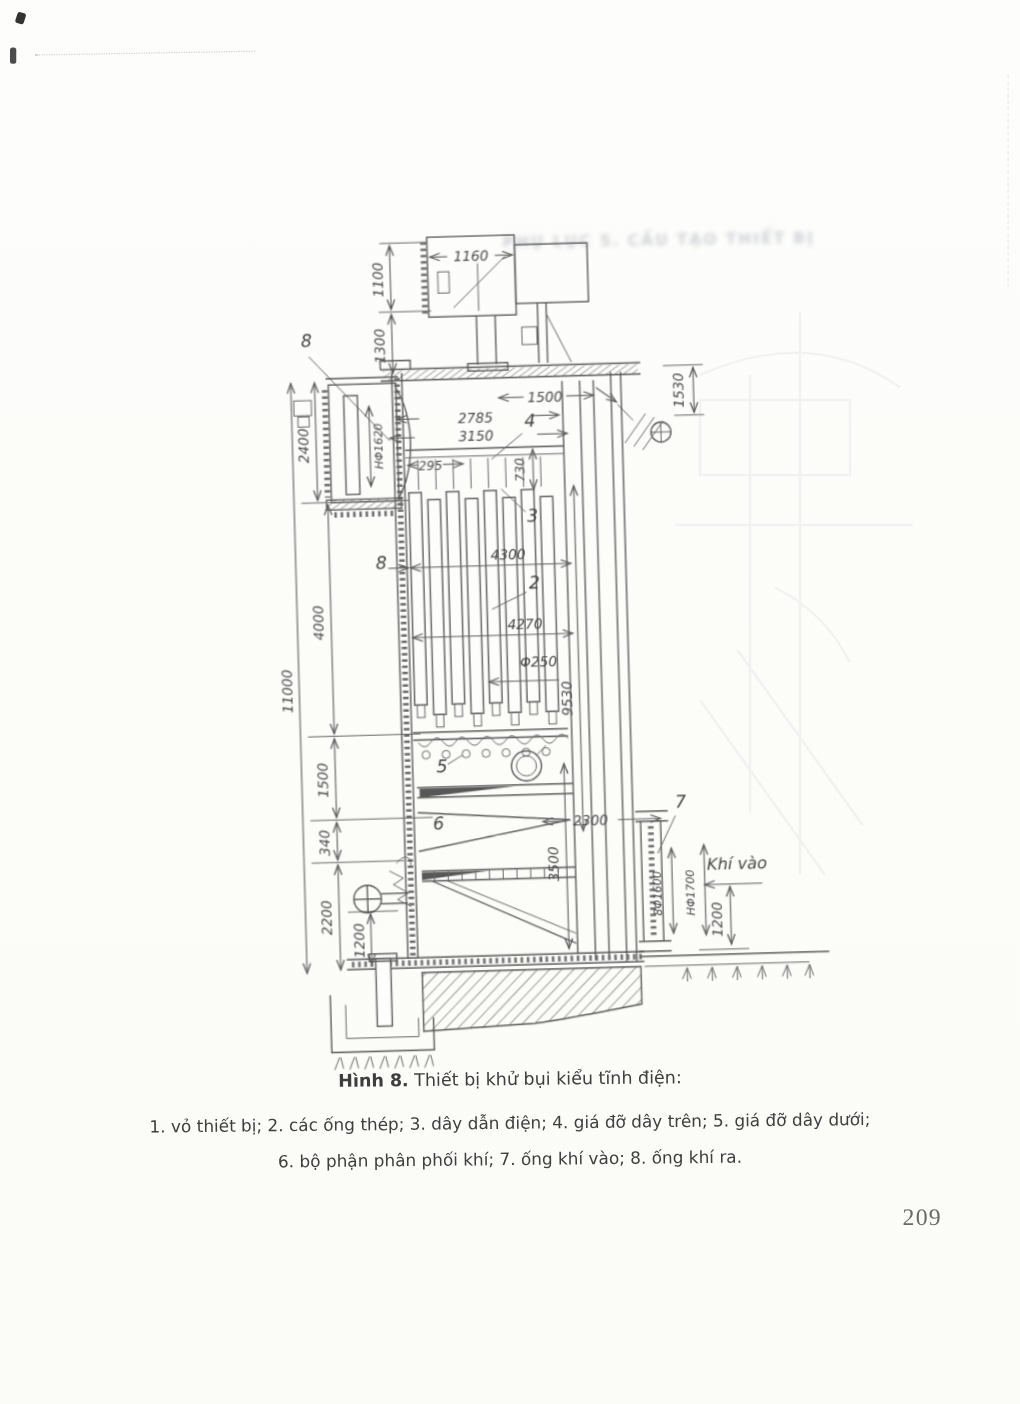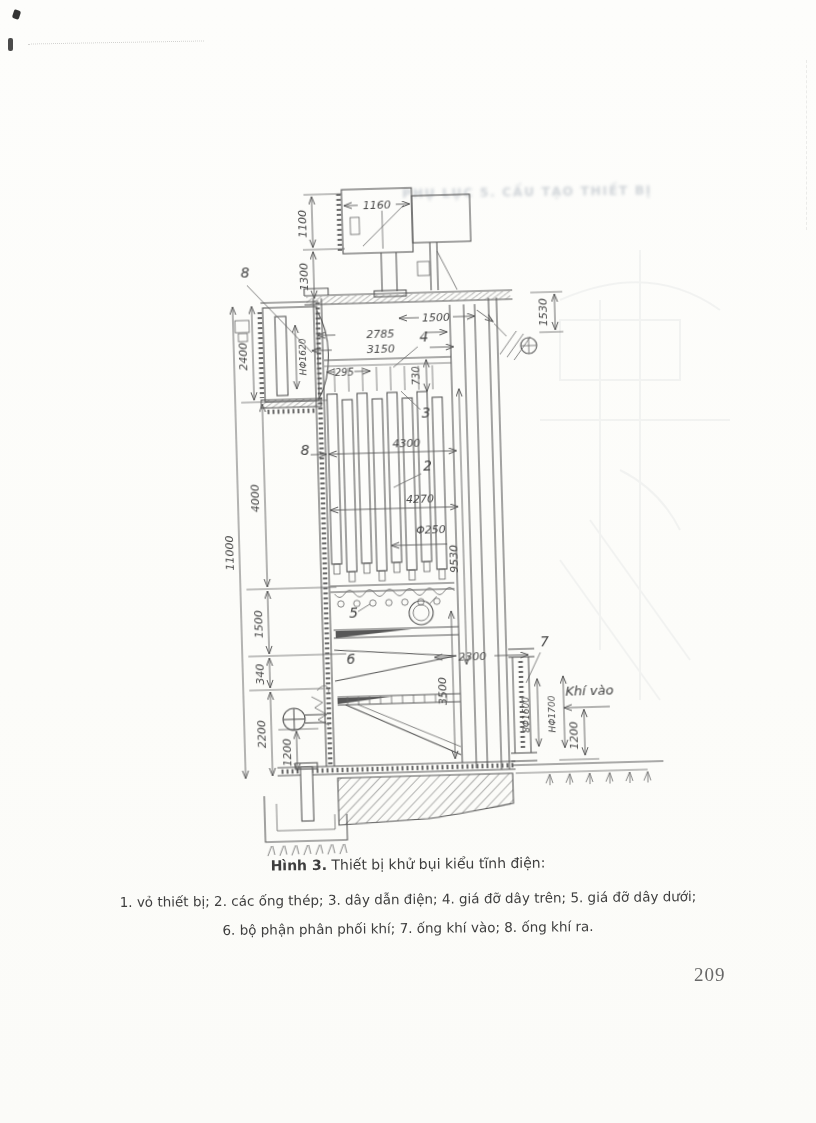--- a/index.html
+++ b/index.html
@@ -17,21 +17,21 @@
   .wedge{fill:#4a4a4a;stroke:none;}
   .white{fill:#fdfdfb;}
   text{user-select:none;}
   
   .caption{position:absolute;left:0;width:816px;text-align:center;color:#3e3e3e;
            transform:rotate(-.6deg);}
   .cap1{top:856px;font-size:14px;}
   .cap1 b{font-weight:bold;}
   .cap2{top:891px;font-size:13.5px;}
   .cap3{top:920px;font-size:13.5px;}
-  .pageno{position:absolute;left:694px;top:964px;font:19px "Liberation Serif",serif;
+  .pageno{position:absolute;left:722px;top:964px;font:19px "Liberation Serif",serif;
           color:#4f4f4f;letter-spacing:1px;opacity:.85;}
   .ghost-header{position:absolute;left:402px;top:184px;width:270px;white-space:nowrap;
           font:bold 12.5px "DejaVu Sans",sans-serif;letter-spacing:1.5px;color:#96a0ad;
           opacity:.45;filter:blur(1.7px);transform:rotate(-.8deg);}
   .blob1{position:absolute;left:13px;top:10px;width:7px;height:9px;background:#1d1d1d;
          border-radius:2px;transform:rotate(18deg);opacity:.9;}
   .blob2{position:absolute;left:8px;top:38px;width:5px;height:13px;background:#2b2b2b;
          border-radius:2px;opacity:.85;}
   .dotline{position:absolute;left:28px;top:42px;width:176px;height:0;
          border-top:1px dotted rgba(0,0,0,.17);transform:rotate(-1deg);}
@@ -351,18 +351,18 @@
         <text class="plab" x="346" y="616">5</text>
         <line class="thin" x1="355" y1="610" x2="367" y2="603"></line>
         <text class="plab" x="342" y="662">6</text>
         <text class="plab" x="536" y="650">7</text>
         <line class="thin" x1="536" y1="656" x2="521" y2="686"></line>
       </g>
 
     </g>
   </svg>
 
-  <div class="caption cap1"><b>Hình 3.</b><span> Thiết bị khử bụi kiểu tĩnh điện:</span></div>
+  <div class="caption cap1"><b>Hình 8.</b><span> Thiết bị khử bụi kiểu tĩnh điện:</span></div>
   <div class="caption cap2">1. vỏ thiết bị; 2. các ống thép; 3. dây dẫn điện; 4. giá đỡ dây trên; 5. giá đỡ dây dưới;</div>
   <div class="caption cap3">6. bộ phận phân phối khí; 7. ống khí vào; 8. ống khí ra.</div>
 
   <div class="pageno">209</div>
 </div>
 
 </body></html>

